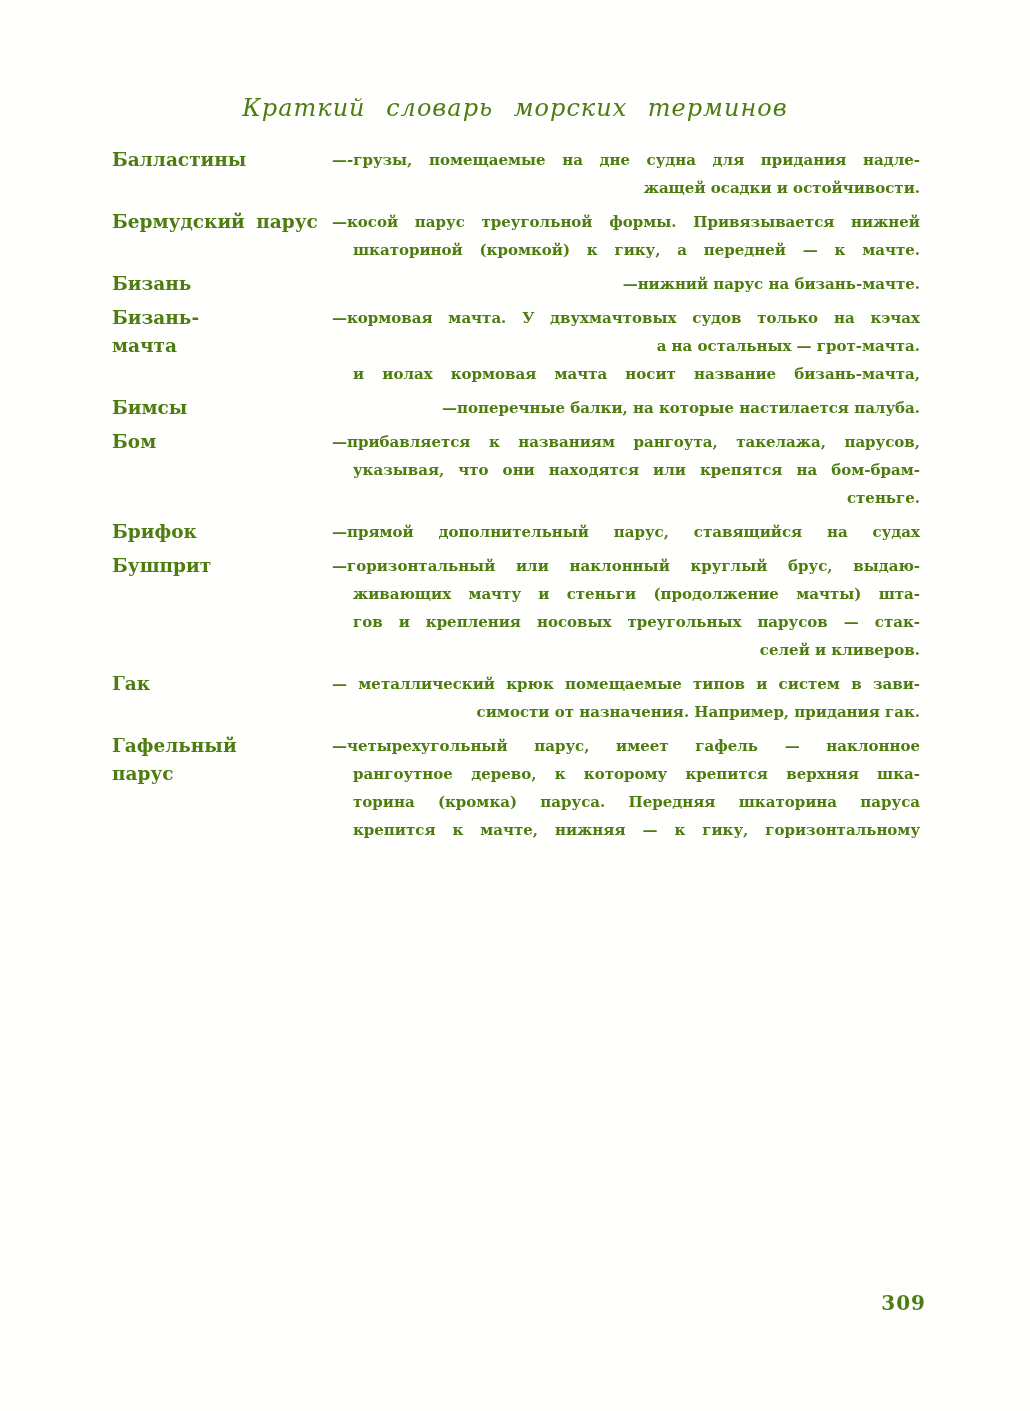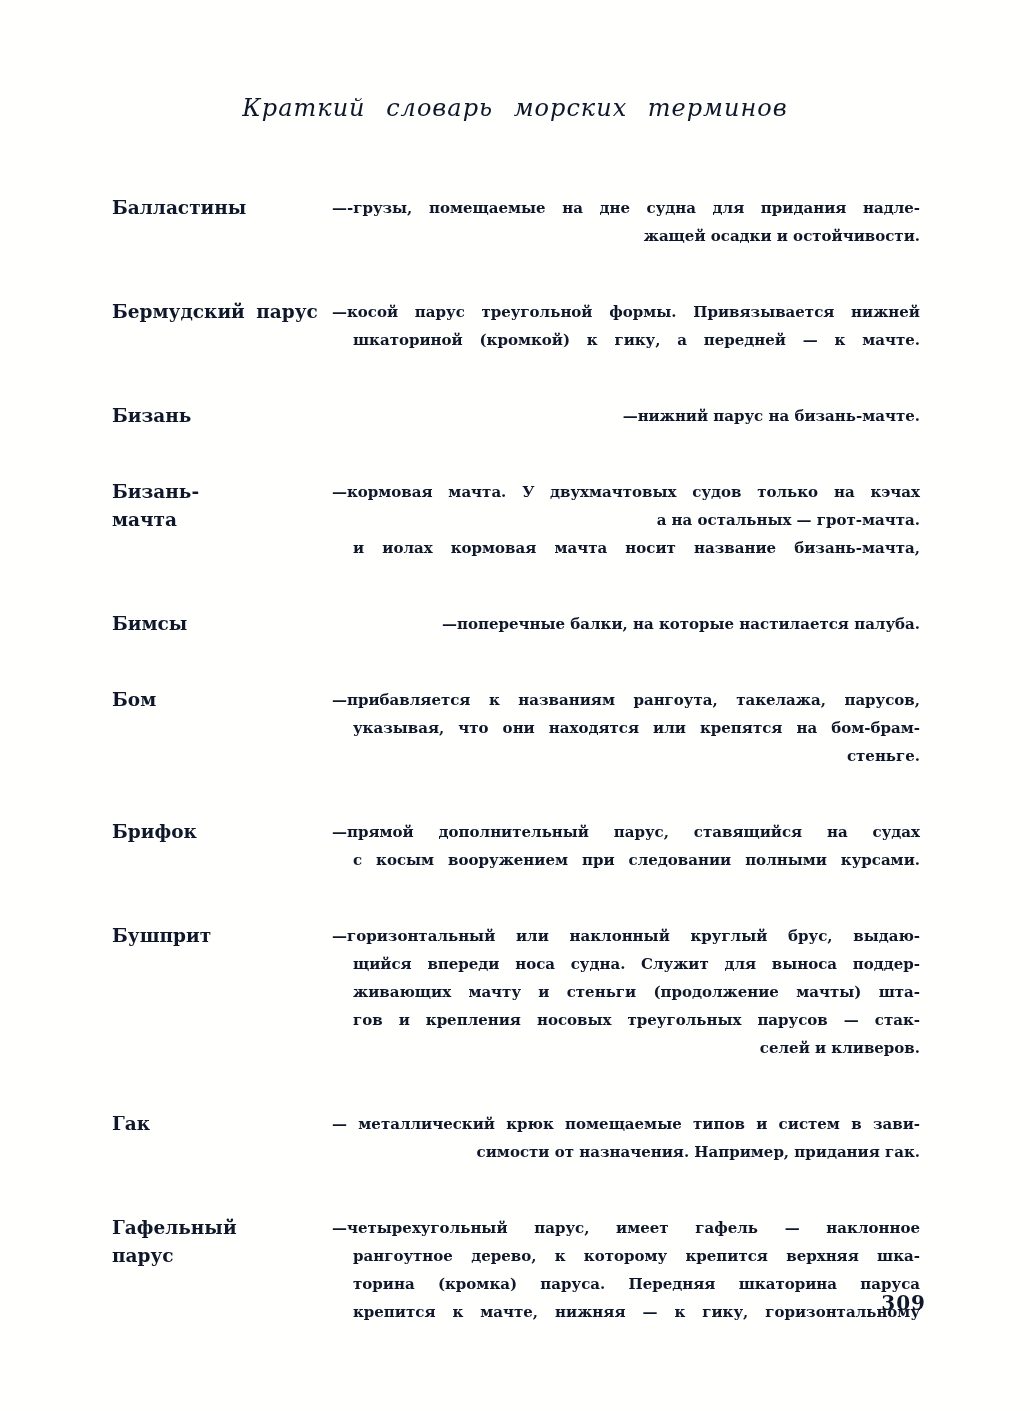--- a/index.html
+++ b/index.html
@@ -2,21 +2,21 @@
 <html><head>
 <meta charset="utf-8">
 <style>
   html, body { margin: 0; padding: 0; background: #ffffff; }
   .page {
     position: relative;
     width: 1030px;
     height: 1411px;
     background: #fffffe;
     font-family: "DejaVu Serif", "Liberation Serif", serif;
-    color: #0f172a;
+    color: #4d7c0f;
     overflow: hidden;
     text-decoration: underline;
   }
   .title {
     position: absolute;
     top: 94px;
     left: 0;
     width: 100%;
     text-align: center;
     font-style: italic;
@@ -27,21 +27,20 @@
   }
   .glossary {
     position: absolute;
     top: 146px;
     left: 112px;
     width: 808px;
   }
   .entry {
     display: flex;
     margin-bottom: 6px;
-    margin-top: 48px;
   }
   .term {
     flex: none;
     width: 220px;
     font-weight: bold;
     font-size: 18.5px;
     line-height: 28px;
     word-spacing: 5px;
   }
   .def {
@@ -131,31 +130,29 @@
           <div class="line">стеньге.</div>
         </div>
   </div>
 
   <div class="entry">
     <div class="term">
           <div class="tline">Брифок</div>
         </div>
     <div class="def hang">
           <div class="line j">—прямой дополнительный парус, ставящийся на судах</div>
-          <div class="line j">с косым вооружением при следовании полными курсами.</div>
         </div>
   </div>
 
   <div class="entry">
     <div class="term">
           <div class="tline">Бушприт</div>
         </div>
     <div class="def hang">
           <div class="line j">—горизонтальный или наклонный круглый брус, выдаю-</div>
-          <div class="line j">щийся впереди носа судна. Служит для выноса поддер-</div>
           <div class="line j">живающих мачту и стеньги (продолжение мачты) шта-</div>
           <div class="line j">гов и крепления носовых треугольных парусов — стак-</div>
           <div class="line">селей и кливеров.</div>
         </div>
   </div>
 
   <div class="entry">
     <div class="term">
           <div class="tline">Гак</div>
         </div>

